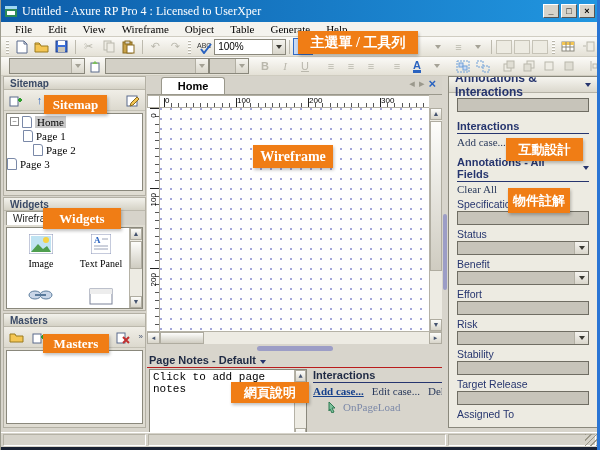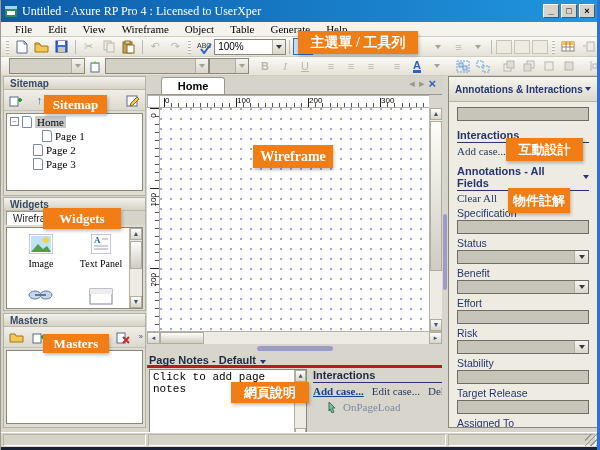--- a/index.html
+++ b/index.html
@@ -121,41 +121,41 @@
 
   #hsplit { left:146px; top:344px; width:295px; height:9px; background:#D8D5CC;
     display:flex; align-items:center; justify-content:center; }
   #hsplit .bar { width:76px; height:5px; background:#9C9DC6; border-radius:3px; }
   #vsplit { left:441px; top:76px; width:6px; height:352px; background:#D8D5CC;
     display:flex; align-items:center; justify-content:center; }
   #vsplit .bar { width:4px; height:76px; background:#9C9DC6; border-radius:3px; }
 
   
   #notes-header { left:146px; top:353px; width:295px; height:15px; color:#1F2A44;
-    font-weight:bold; font-size:11px; padding:1px 0 0 2px; border-bottom:3px solid #b91c1c; }
+    font-weight:bold; font-size:11px; padding:1px 0 0 2px; border-bottom:1px solid #b91c1c; }
   #notes-header .tri { display:inline-block; margin-left:4px; border-top-color:#26356E; }
   #notes-box { left:148px; top:369px; width:158px; height:72px; background:#fff;
     border:1px solid #8A887C; font-family:Liberation Mono, monospace; font-size:11px;
     color:#000; padding:1px 14px 1px 3px; position:absolute; }
   #notes-box .vscroll { width:12px; }
   #notes-inter { left:312px; top:369px; width:129px; height:57px; overflow:hidden; }
   #notes-inter .ih { color:#1F2A44; font-weight:bold; border-bottom:1px solid #26356E;
     padding-bottom:1px; margin-bottom:2px; }
   .linkrow { display:flex; gap:8px; white-space:nowrap; font-family:"Liberation Serif", serif; }
   .alink { color:#16418C; text-decoration:underline; font-weight:bold; }
   .plainlink { color:#2A3A5C; }
   .eventrow { display:flex; align-items:center; gap:4px; margin:4px 0 0 14px;
     color:#7C89A8; font-family:"Liberation Serif", serif; }
 
   
   #rpanel { left:447px; top:76px; width:150px; height:352px; background:#EDEBE2;
     border:1px solid #8A887C; overflow:hidden; }
   #rphead { height:16px; background:linear-gradient(#F6F5F0,#DBD8CD);
-    border-bottom:1px solid #B5B2A6; color:#26356E; font-weight:bold; font-size:10px;
-    display:flex; align-items:center; padding:12px 6px; }
+    border-bottom:1px solid #B5B2A6; color:#26356E; font-weight:bold; font-size:12px;
+    display:flex; align-items:center; padding:3px 6px; }
   #rphead .tri { margin-left:auto; border-top-color:#26356E; }
   #rpbody { padding:4px 8px 0 8px; color:#26356E; }
   .rlabel { font-size:10.5px; color:#26356E; margin-top:3px; }
   .rinput { height:14px; background:#C7C4BA; border:1px solid #6F6D63; margin-top:1px; }
   .rselect { position:relative; }
   .rselect .cbtn { position:absolute; right:0; top:0; width:14px; height:100%;
     background:linear-gradient(#F5F4EF,#D9D6CB); border-left:1px solid #B2AFA3;
     display:flex; align-items:center; justify-content:center; }
   .shead { font-weight:bold; font-size:11px; border-bottom:1px solid #26356E;
     margin-top:8px; padding-bottom:1px; display:flex; align-items:center; }
@@ -400,29 +400,29 @@
           <path d="M5 9l6-6 2 2-6 6-3 1z" fill="#F4C654" stroke="#8A6B1E"></path>
         </svg>
       </span>
   </div>
   <div class="pbody" style="height:78px">
     <div class="trow">
       <span class="minus">−</span>
       <span class="pageicon"></span>
       <span class="sel-node">Home</span>
     </div>
-    <div class="trow" style="padding-left:35px">
+    <div class="trow" style="padding-left:16px">
       <span class="pageicon"></span>
       <span>Page 1</span>
     </div>
     <div class="trow" style="padding-left:26px">
       <span class="pageicon"></span>
       <span>Page 2</span>
     </div>
-    <div class="trow" style="padding-left:26px">
+    <div class="trow" style="">
       <span class="pageicon"></span>
       <span>Page 3</span>
     </div>
   </div>
 </div>
 
 <div class="abs panel" style="top:197px;height:114px">
   <div class="phead">Widgets</div>
   <div style="height:14px;position:relative;background:#D6D3CA">
     <div class="wtab">Wireframe</div>

